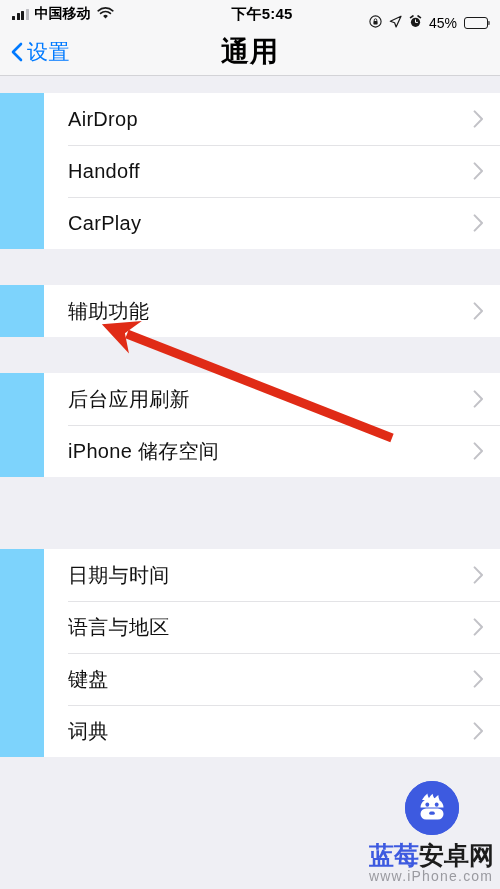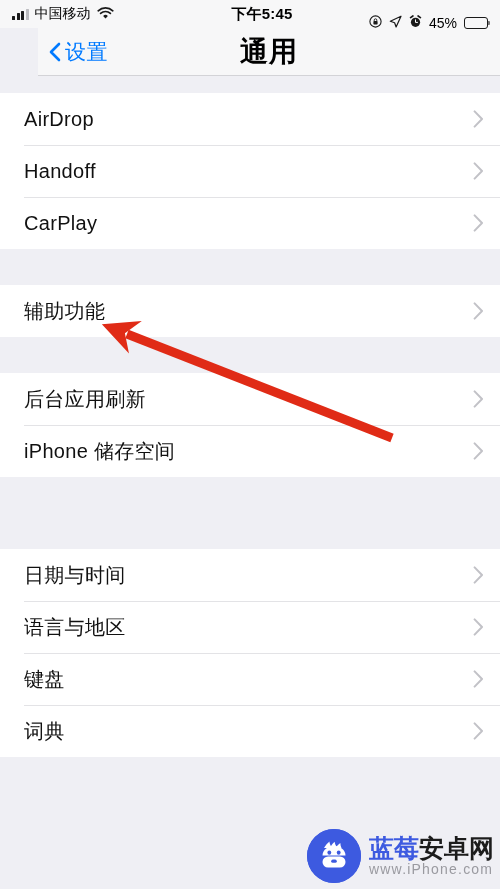--- a/index.html
+++ b/index.html
@@ -41,21 +41,21 @@
     margin-left: auto;
     display: flex; align-items: center; gap: 7px;
     position: relative; z-index: 2; margin-top: 17px;
   }
   .signal { display: flex; align-items: flex-end; gap: 1.5px; height: 11px; }
   .signal i { width: 3px; background: #1a1a1a; border-radius: 0.5px; display: block; }
   .signal i:nth-child(1) { height: 4px; }
   .signal i:nth-child(2) { height: 6.5px; }
   .signal i:nth-child(3) { height: 9px; }
   .signal i:nth-child(4) { height: 11px; background: #bcbcc0; }
-  .carrier { font-size: 14px; font-weight: 400; }
+  .carrier { font-size: 14px; font-weight: 700; }
   .battery-pct { font-size: 14px; font-weight: 500; }
   .battery {
     width: 24px; height: 12px;
     border: 1.3px solid #1a1a1a;
     border-radius: 3px;
     position: relative;
     padding: 1.3px;
   }
   .battery::after {
     content: ""; position: absolute;
@@ -66,40 +66,39 @@
   .battery .fill { height: 100%; background: #1a1a1a; border-radius: 1px; }
 
   
   .navbar {
     position: relative;
     height: 48px;
     background: #f7f7f8;
     border-bottom: 1px solid #d3d3d7;
     display: flex; align-items: center;
     padding: 0 10px;
-    margin-left: 38px;
   }
   .back {
     display: flex; align-items: center; gap: 4px;
     color: #007aff; cursor: pointer;
   }
   .back .chev { width: 13px; height: 20px; display: block; }
   .back .lbl { font-size: 21px; letter-spacing: 0.5px; }
   .nav-title {
     position: absolute; left: 0; right: 0;
     text-align: center;
     font-size: 28px; font-weight: 600;
     color: #000; letter-spacing: 1px;
     pointer-events: none;
   }
 
   
   .list { position: relative; }
   .gap { background: #efeff4; }
-  .group { background: #22c55e; }
+  .group { background: #7dd3fc; padding-left: 44px; }
   .row {
     position: relative;
     height: 52px;
     background: #fff;
     display: flex; align-items: center;
     padding-left: 24px; padding-right: 16px;
     cursor: pointer;
   }
   .row + .row::before {
     content: "";
@@ -125,20 +124,21 @@
     pointer-events: none;
     z-index: 40;
   }
 
   
   .watermark {
     position: absolute;
     right: 6px; bottom: 6px;
     display: flex; align-items: center; gap: 8px;
     z-index: 50;
+    flex-direction: column;
   }
   .wm-logo {
     width: 54px; height: 54px;
     border-radius: 50%;
     background: #3d5ae0;
     display: block;
   }
   .wm-text { display: flex; flex-direction: column; gap: 1px; }
   .wm-brand {
     font-size: 25px; font-weight: 700;

